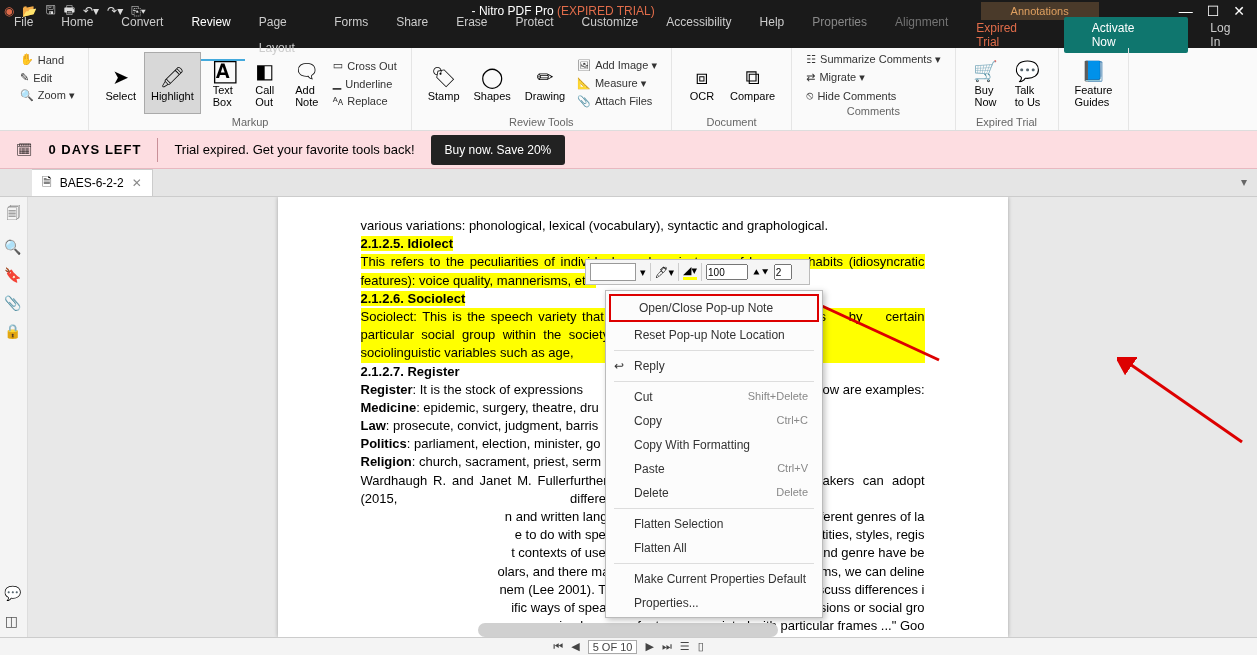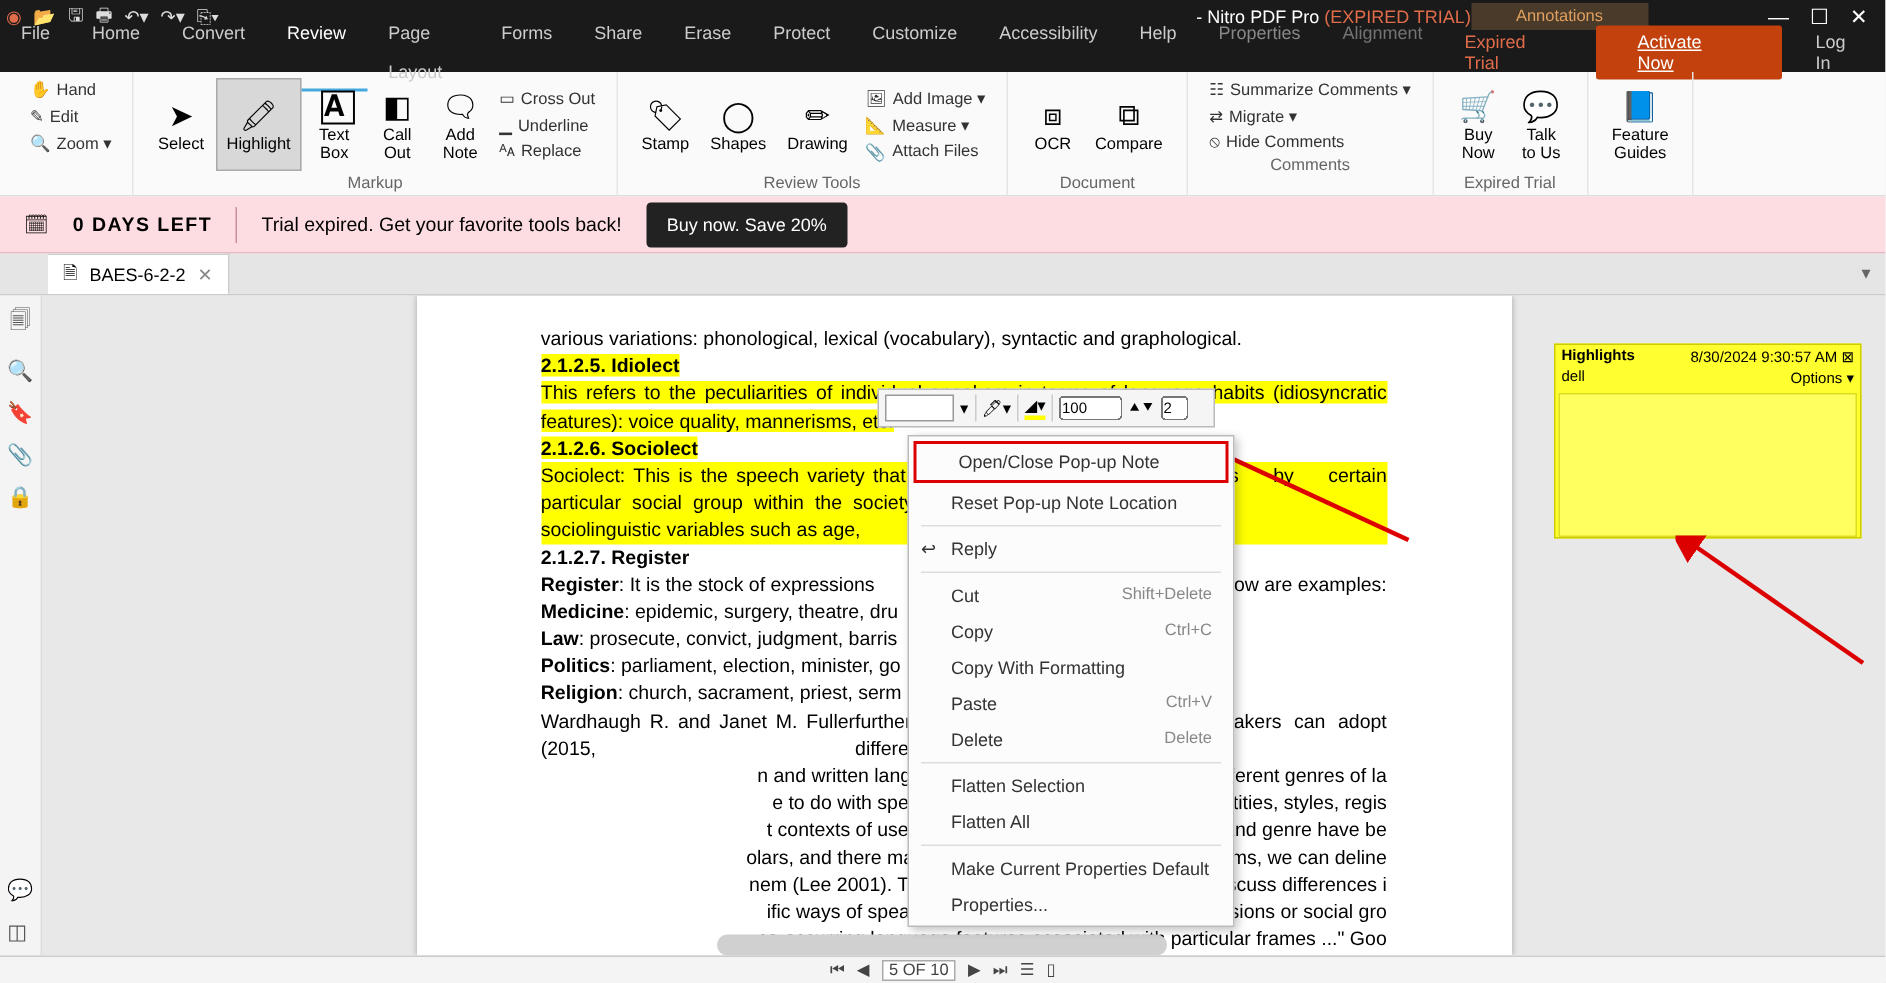--- a/index.html
+++ b/index.html
@@ -1,38 +1,38 @@
 <!DOCTYPE html>
 <html><head>
 <meta charset="utf-8">
 <style>
 * { margin: 0; padding: 0; box-sizing: border-box; font-family: "Segoe UI", Arial, sans-serif; }
 body { width: 1257px; height: 655px; background: #fff; overflow: hidden; position: relative; font-size: 12px; }
 .titlebar { height: 22px; background: #1a1a1a; display: flex; align-items: center; color: #fff; padding: 0 4px; }
 .titlebar .qat { display: flex; gap: 8px; align-items: center; }
 .titlebar .qat span { font-size: 12px; color: #ddd; cursor: pointer; }
-.titlebar .center { flex: 1; text-align: right; font-size: 12px; }
+.titlebar .center { flex: 1; text-align: center; font-size: 12px; }
 .titlebar .center .expired { color: #e06c4a; }
 .titlebar .annotations { background: #4a3a2a; color: #e0a060; padding: 3px 30px; font-size: 11px; margin-right: 80px; }
 .titlebar .winbtns { display: flex; gap: 14px; padding-right: 8px; font-size: 14px; }
 .menubar { height: 26px; background: #1a1a1a; display: flex; align-items: center; color: #ccc; font-size: 12px; }
 .menubar .menu-left { display: flex; }
 .menubar .menu-item { padding: 0 14px; line-height: 26px; cursor: pointer; }
 .menubar .menu-item.active { color: #fff; border-bottom: 2px solid #4ad; }
 .menubar .spacer { flex: 1; }
 .menubar .right-item { padding: 0 14px; font-size: 12px; }
 .menubar .trial { color: #e06c4a; }
-.menubar .activate { background: #c2410c; color: #fff; padding: 4px 28px; border-radius: 2px; margin: 0 8px; text-decoration: underline; }
+.menubar .activate { background: #0f766e; color: #fff; padding: 4px 28px; border-radius: 2px; margin: 0 8px; }
 .ribbon { height: 83px; background: #fafafa; border-bottom: 1px solid #ddd; display: flex; align-items: stretch; padding-left: 6px; }
 .ribbon-group { padding: 4px 10px 2px; display: flex; flex-direction: column; border-right: 1px solid #e5e5e5; }
 .ribbon-group .items { display: flex; gap: 2px; flex: 1; }
 .ribbon-group .group-label { text-align: center; font-size: 11px; color: #666; padding-top: 2px; }
 .vitem { display: flex; flex-direction: column; align-items: center; justify-content: center; padding: 2px 6px; cursor: pointer; min-width: 40px; }
 .vitem .ico { font-size: 20px; height: 26px; display: flex; align-items: center; }
-.vitem .lbl { font-size: 11px; text-align: center; line-height: 12px; }
+.vitem .lbl { font-size: 11px; text-align: left; line-height: 12px; }
 .vitem.highlight { background: #d8d8d8; border: 1px solid #aaa; }
 .stacked { display: flex; flex-direction: column; justify-content: center; gap: 3px; font-size: 11px; color: #333; }
 .stacked div { display: flex; align-items: center; gap: 4px; cursor: pointer; white-space: nowrap; padding: 1px 4px; }
 .expired-banner { height: 38px; background: #fddde1; display: flex; align-items: center; padding: 0 16px; gap: 16px; font-size: 13px; border-bottom: 1px solid #e8b8c0; }
 .expired-banner .days { font-weight: 600; letter-spacing: 1px; }
 .expired-banner .divider { height: 24px; border-left: 1px solid #c89098; }
 .expired-banner .buybtn { background: #222; color: #fff; padding: 8px 14px; border-radius: 3px; font-size: 12px; }
 .tabbar { height: 28px; background: #e5e5e5; display: flex; align-items: stretch; padding-left: 32px; border-bottom: 1px solid #ccc; }
 .doc-tab { display: flex; align-items: center; background: #fff; padding: 0 10px; border-right: 1px solid #ccc; font-size: 12px; gap: 8px; border-top:1px solid #ccc;}
 .doc-tab .close { color: #888; font-size: 12px; }
@@ -349,31 +349,20 @@
           <span class="shortcut">Delete</span>
         </div>
       <div class="sep"></div>
       <div class="mi">Flatten Selection</div>
       <div class="mi">Flatten All</div>
       <div class="sep"></div>
       <div class="mi">Make Current Properties Default</div>
       <div class="mi">Properties...</div>
     </div>
 
-    <div class="sticky-note">
-      <div class="hdr">
-        <span class="title">Highlights</span>
-        <span><span>8/30/2024 9:30:57 AM</span> <span>⊠</span></span>
-      </div>
-      <div class="row2">
-        <span>dell</span>
-        <span>Options ▾</span>
-      </div>
-      <div class="body"></div>
-    </div>
 
     <div class="red-arrow arrow1">
       <svg viewBox="0 0 140 70">
           <defs>
             <marker id="ah1" markerWidth="8" markerHeight="8" refX="2" refY="4" orient="auto">
               <path d="M0,0 L8,4 L0,8 Z" fill="#d00"></path>
             </marker>
           </defs>
           <line x1="135" y1="65" x2="5" y2="5" stroke="#d00" stroke-width="3" marker-end="url(#ah1)"></line>
         </svg>

